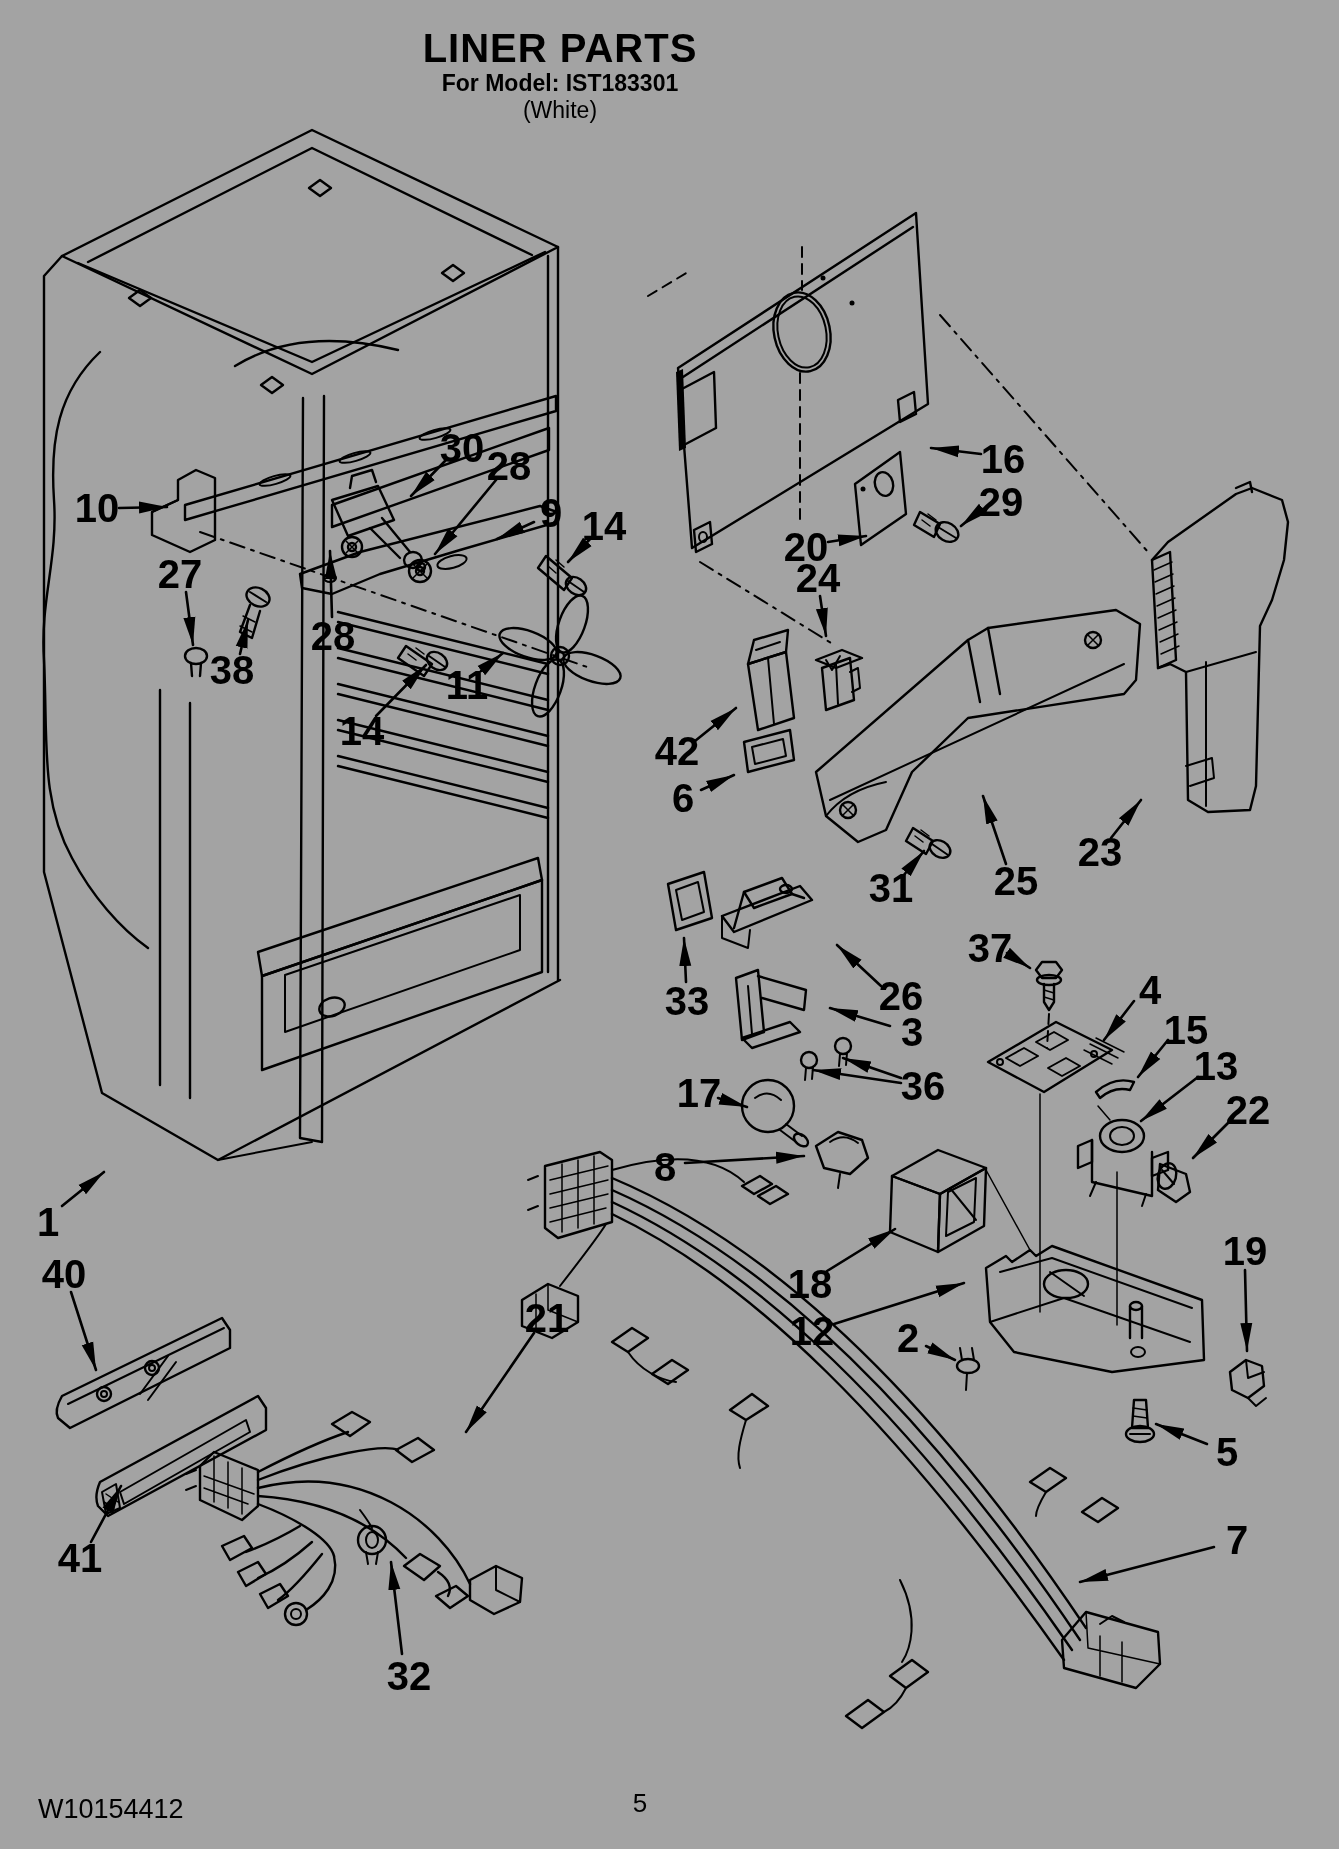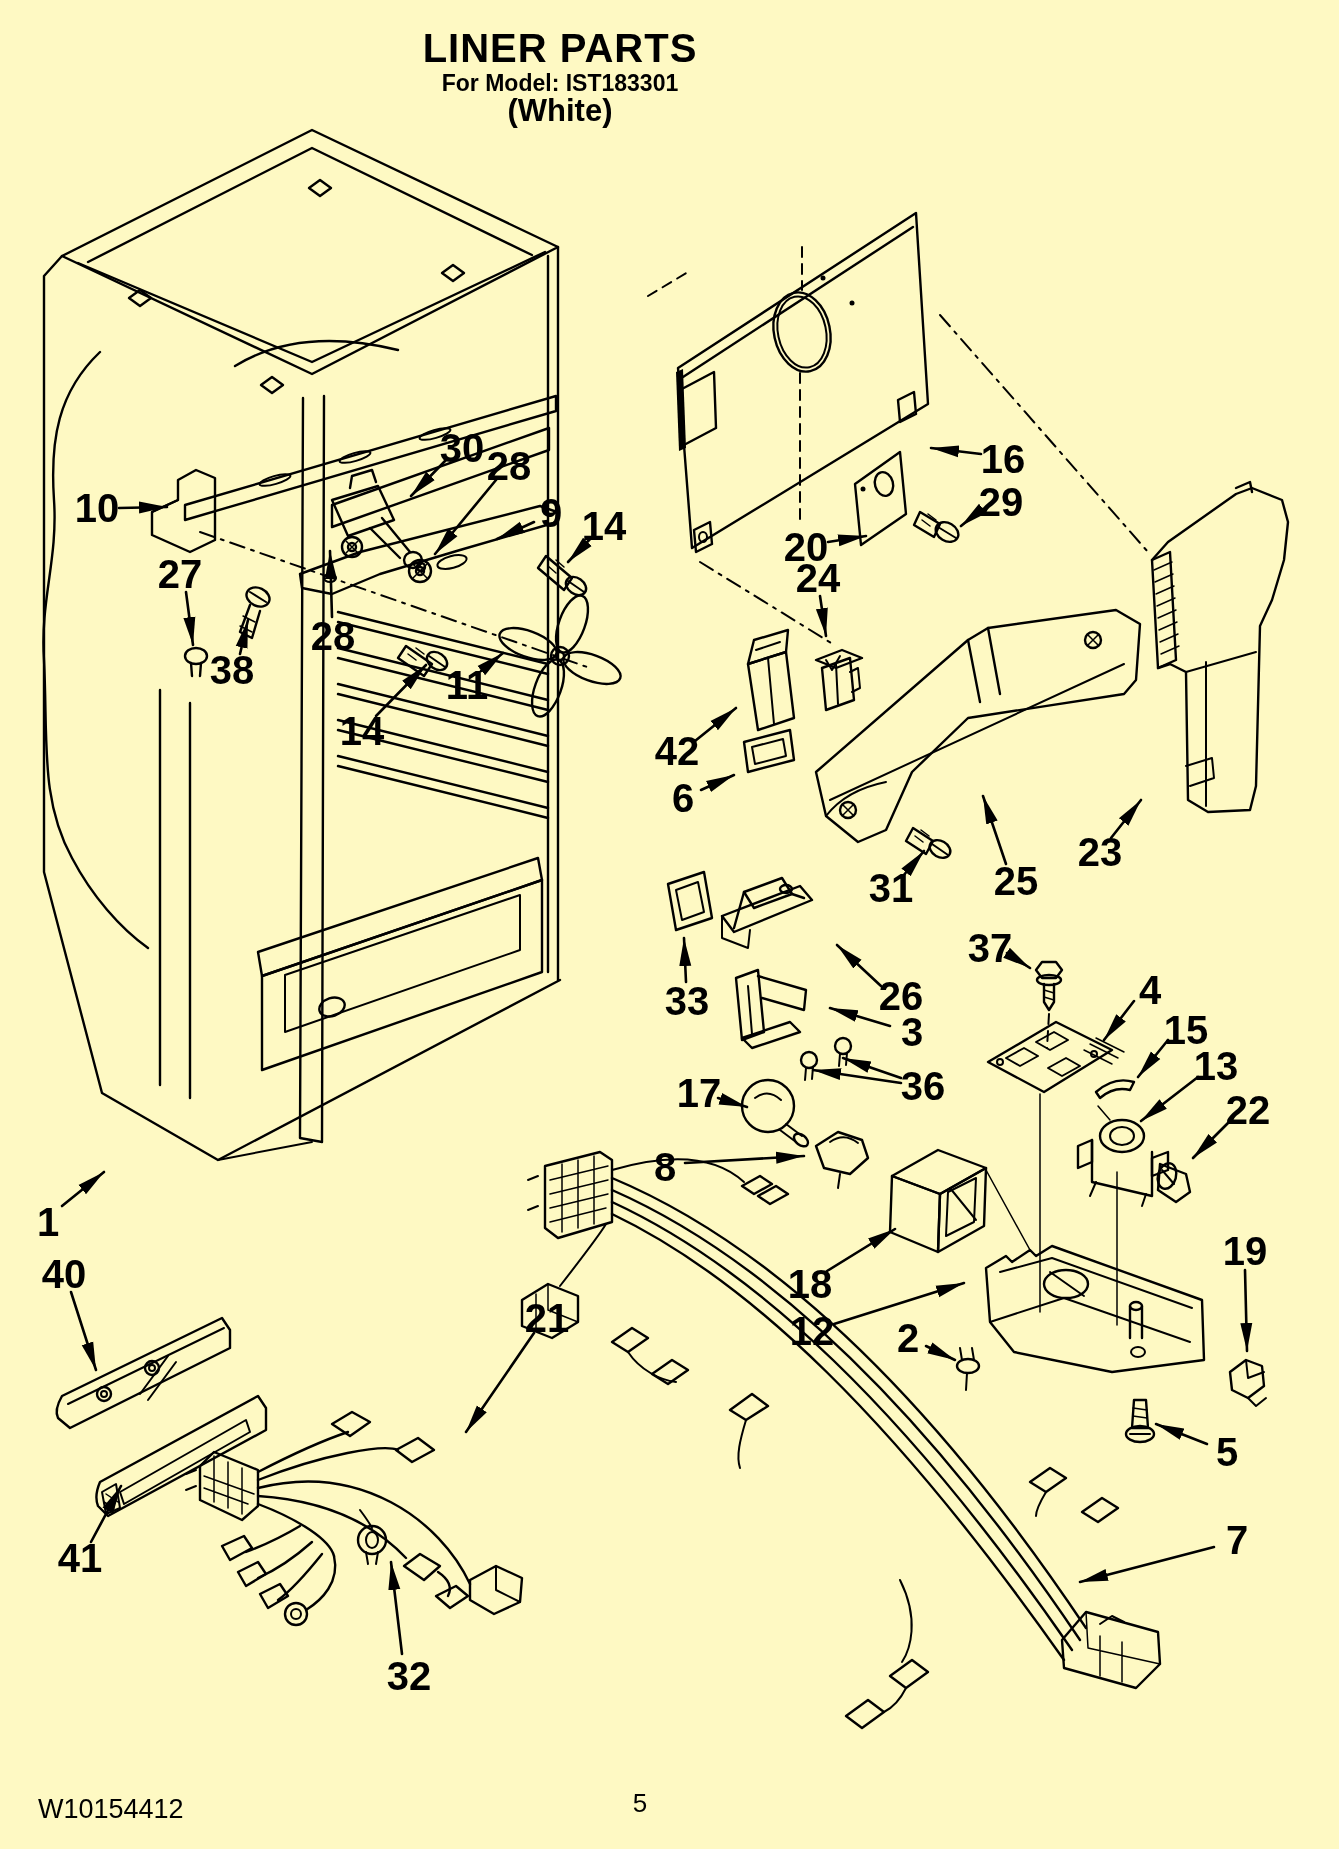--- a/index.html
+++ b/index.html
@@ -1,21 +1,21 @@
 <!DOCTYPE html>
 <html><head>
 <meta charset="utf-8">
 <style>
   html,body{margin:0;padding:0;background:#e8e8e8;}
-  .page{position:relative;width:1339px;height:1849px;background:#fef9c3;margin:0 auto;
+  .page{position:relative;width:1339px;height:1849px;background:#a3a3a3;margin:0 auto;
         font-family:"Liberation Sans",sans-serif;overflow:hidden;}
   .header{position:absolute;top:26px;left:0;width:1120px;text-align:center;color:#000;}
   .title{font-size:40px;font-weight:800;letter-spacing:1px;line-height:44px;}
   .subtitle{font-size:23px;font-weight:700;line-height:27px;}
-  .finish{font-size:31px;font-weight:700;line-height:27px;}
+  .finish{font-size:23px;font-weight:400;line-height:27px;}
   .footer-doc{position:absolute;left:38px;top:1786px;font-size:27px;color:#000;margin-top:8px;}
   .footer-page{position:absolute;left:610px;top:1788px;width:60px;text-align:center;font-size:26px;color:#000;}
   svg.diagram{position:absolute;left:0;top:0;width:1339px;height:1849px;}
   svg .ln, svg path, svg line, svg ellipse, svg circle, svg polygon, svg polyline{
       stroke:#000;fill:none;stroke-width:2.4;stroke-linecap:round;stroke-linejoin:round;}
   svg .thin{stroke-width:1.5;}
   svg .med{stroke-width:2;}
   svg .fillb{fill:#000;stroke:none;}
   svg .dash1{stroke-dasharray:15 7 3 7;stroke-width:2;}
   svg .dash2{stroke-dasharray:10 7;stroke-width:2;}

